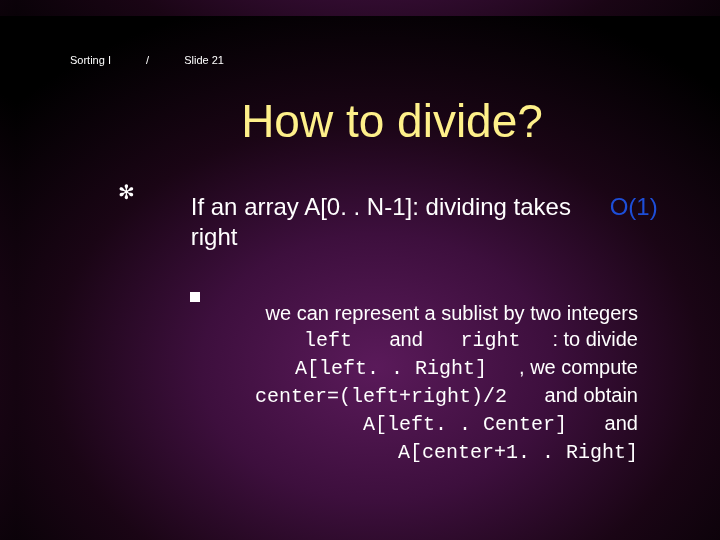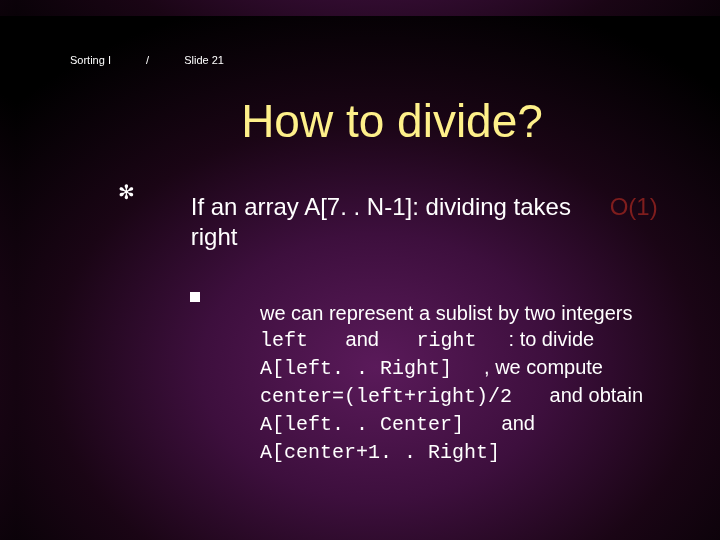--- a/index.html
+++ b/index.html
@@ -46,28 +46,28 @@
     line-height: 30px;
     color: #ffffff;
     font-family: "Arial", sans-serif;
     margin-top: 1px;
   }
   .main-text {
     font-size: 24px;
     line-height: 30px;
     color: #ffffff;
   }
-  .main-text .o1 { color: #7f1d1d; }
+  .main-text .o1 { color: #1d4ed8; }
   .sub-block {
     margin-top: 8px;
     padding-left: 72px;
     padding-right: 20px;
     display: flex;
     align-items: flex-start;
-    gap: 12px;
+    text-align: right;
   }
   .square-bullet {
     flex: 0 0 auto;
     width: 10px;
     height: 10px;
     background: #ffffff;
     margin-top: 8px;
   }
   .sub-text {
     font-size: 20px;
@@ -86,21 +86,21 @@
   <span>/</span>
   <span>Slide 21</span>
 </div>
 
 <h1 class="title">How to divide?</h1>
 
 <div class="content">
   <div class="bullet-row">
     <div class="star-bullet">✻</div>
     <div class="main-text">
-      <span>If an array A[7. . N-1]: dividing takes </span><span class="o1">O(1)</span><span> right</span>
+      <span>If an array A[0. . N-1]: dividing takes </span><span class="o1">O(1)</span><span> right</span>
     </div>
   </div>
 
   <div class="sub-block">
     <div class="square-bullet"></div>
     <div class="sub-text">
       <span> we can represent a sublist by two integers </span><span class="mono">left</span><span> and </span><span class="mono">right</span><span>: to divide </span><span class="mono">A[left. . Right]</span><span>, we compute </span><span class="mono">center=(left+right)/2</span><span> and obtain </span><span class="mono">A[left. . Center]</span><span> and </span><span class="mono">A[center+1. . Right]</span>
     </div>
   </div>
 </div>

